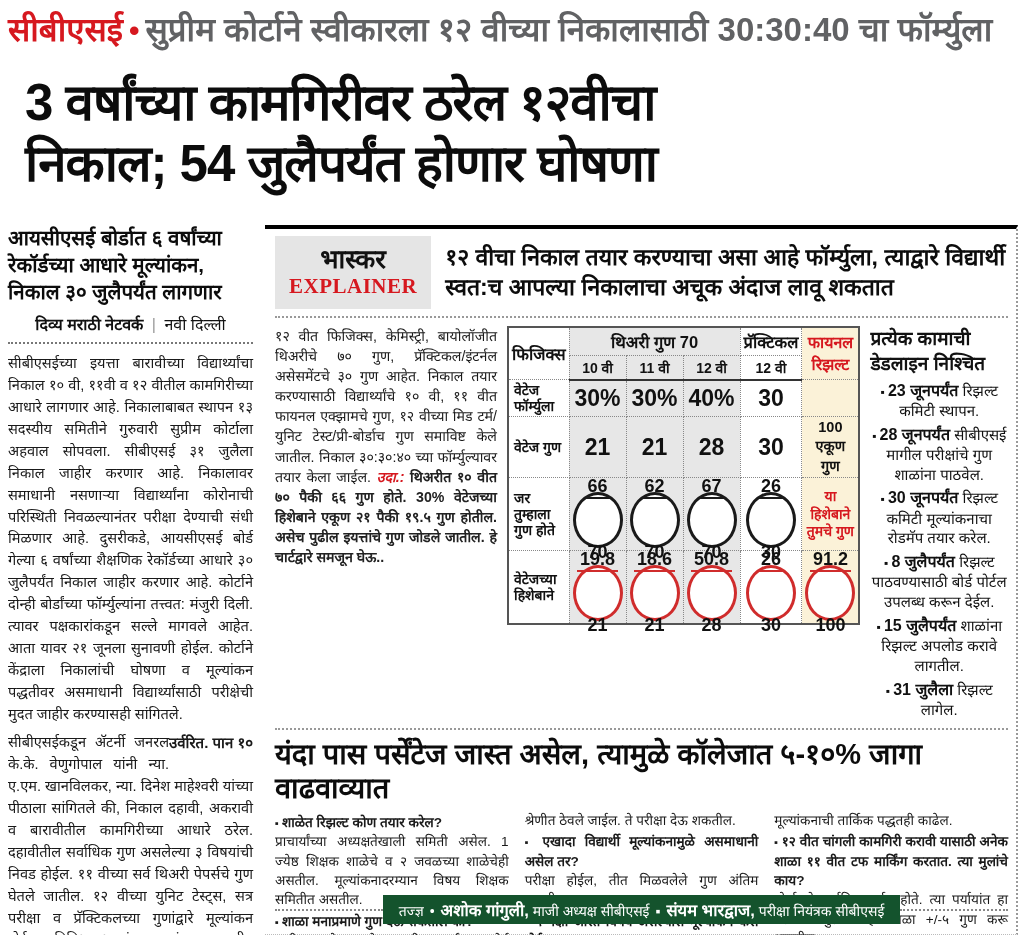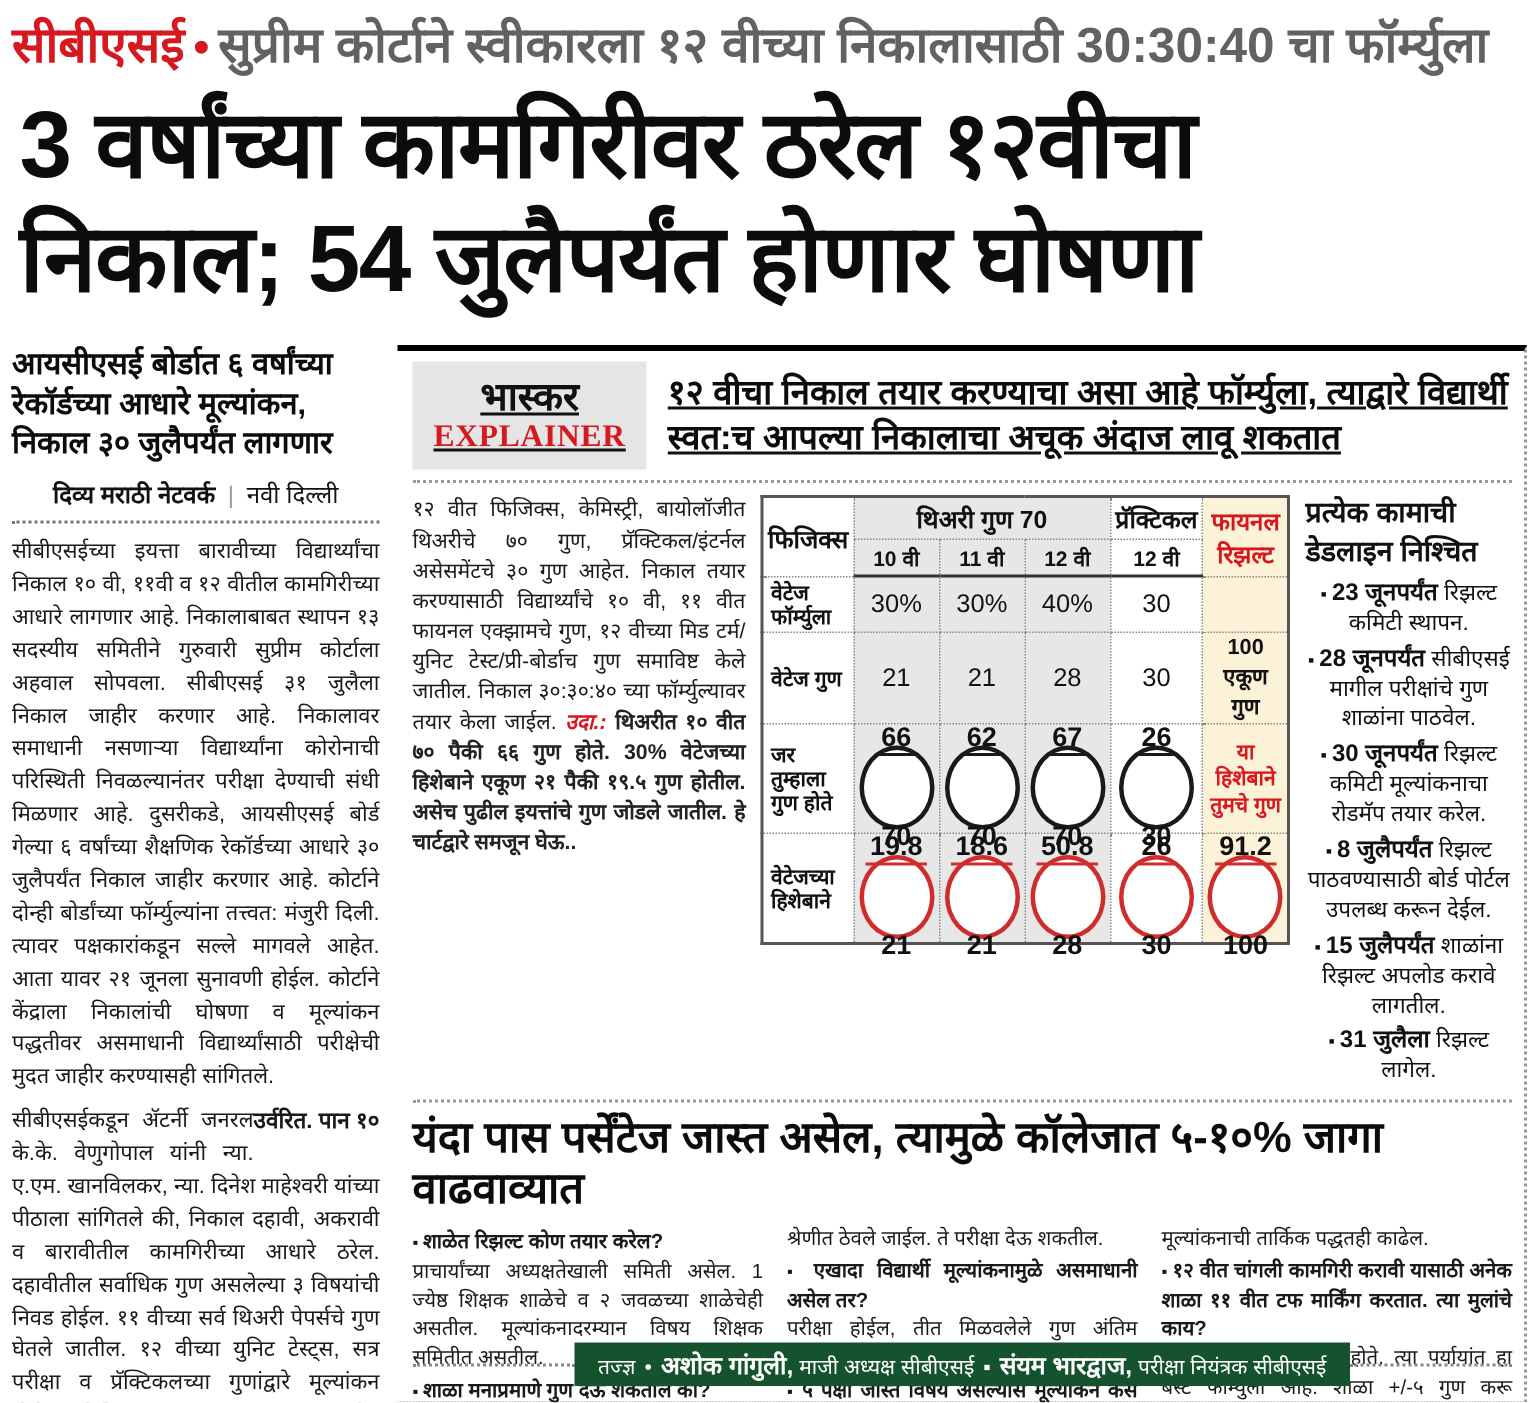--- a/index.html
+++ b/index.html
@@ -5,54 +5,54 @@
   html,body{margin:0;padding:0;background:#fff;}
   .page{width:1024px;height:935px;overflow:hidden;background:#fff;
         font-family:"Liberation Sans","DejaVu Sans",sans-serif;color:#111;
         display:flex;flex-direction:column;box-sizing:border-box;}
   
   .kicker{padding:6px 8px 2px 8px;font-size:33px;font-weight:bold;white-space:nowrap;}
   .kicker-brand{color:#d6181f;}
   .kicker-dot{color:#d6181f;font-size:30px;padding:0 6px;}
   .kicker-text{color:#616264;}
   
-  .headline{margin:5px;padding:2px 8px 10px 8px;font-size:63px;line-height:1.2;
+  .headline{margin:17px;padding:2px 8px 10px 8px;font-size:51px;line-height:1.2;
             font-weight:bold;color:#0c0c0c;letter-spacing:-1px;}
   
   .content{flex:1;display:flex;padding:4px 6px 0 8px;min-height:0;}
   .left-col{width:245px;flex:0 0 245px;display:flex;flex-direction:column;padding-right:10px;}
   .subhead{margin:0 0 4px 0;font-size:20.5px;line-height:1.3;font-weight:bold;color:#0c0c0c;}
   .byline{text-align:center;font-size:16px;margin:4px 0 2px 0;
           border-bottom:2px dotted #777;padding-bottom:7px;}
   .byline-src{font-weight:bold;}
   .byline-sep{color:#999;padding:0 4px;}
   .body-text{margin:7px 0 0 0;font-size:14.6px;line-height:1.5;text-align:justify;color:#191919;}
   .body-text .cont{float:right;font-weight:bold;font-size:15px;}
   
   .explainer{flex:1;margin-left:2px;border-top:4px solid #000;
              border-right:2px dotted #999;border-bottom:1px dotted #bbb;
              padding:7px 8px 4px 10px;display:flex;flex-direction:column;min-width:0;}
-  .exp-head{display:flex;align-items:center;gap:14px;border-bottom:2px dotted #999;padding-bottom:7px;text-decoration:underline;}
+  .exp-head{display:flex;align-items:center;gap:14px;border-bottom:2px dotted #999;padding-bottom:7px;}
   .brand-box{background:#e5e5e5;padding:10px 14px;text-align:center;flex:0 0 auto;}
   .brand-top{font-size:26px;font-weight:bold;color:#111;line-height:1.05;}
   .brand-bottom{font-family:"Liberation Serif","DejaVu Serif",serif;font-size:21px;font-weight:bold;color:#d6181f;letter-spacing:.5px;}
   .exp-title{margin:0;font-size:23px;line-height:1.3;font-weight:bold;color:#0c0c0c;}
   
   .exp-mid{display:flex;gap:10px;padding:8px 0 6px 0;border-bottom:2px dotted #999;}
   .exp-intro{flex:0 0 222px;font-size:14.2px;line-height:1.42;text-align:justify;color:#1a1a1a;}
   .ex-label{color:#d6181f;font-weight:bold;font-style:italic;}
   .ex-text{font-weight:bold;color:#222;}
   .marks-table{flex:0 0 330px;border-collapse:collapse;font-size:13.5px;align-self:flex-start;
                border:2px solid #555;}
   .marks-table th,.marks-table td{border:1px dotted #888;padding:2px 3px;text-align:center;vertical-align:middle;}
   .marks-table thead tr:last-child th{border-bottom:2px solid #333;}
   .marks-table .rlabel{text-align:left;font-weight:bold;font-size:14px;padding-left:5px;line-height:1.15;}
   .marks-table .big{font-size:16.5px;font-weight:bold;}
   .marks-table .sub{font-weight:bold;font-size:14px;margin-top:11px;}
-  .marks-table .val{font-size:17px;font-weight:normal;}
+  .marks-table .val{font-size:23px;font-weight:bold;}
   .c-theory{background:#e7e7e7;}
   .c-final{background:#fbf2d8;width:92px;}
   .c-final.hdr{color:#d6181f;font-weight:bold;font-size:16px;}
   .c-final.total{font-weight:bold;font-size:14.5px;}
   .c-final.note{color:#d6181f;font-weight:bold;font-size:14px;line-height:1.25;}
   .circle{display:inline-flex;flex-direction:column;align-items:center;justify-content:center;
           width:44px;height:50px;border:3px solid #1a1a1a;border-radius:50%;
           font-weight:bold;font-size:18px;line-height:1.1;background:#fff;gap:44px;}
   .circle .num{border-bottom:2px solid #1a1a1a;padding:0 3px;}
   .circle.red{border-color:#d02c2c;}

